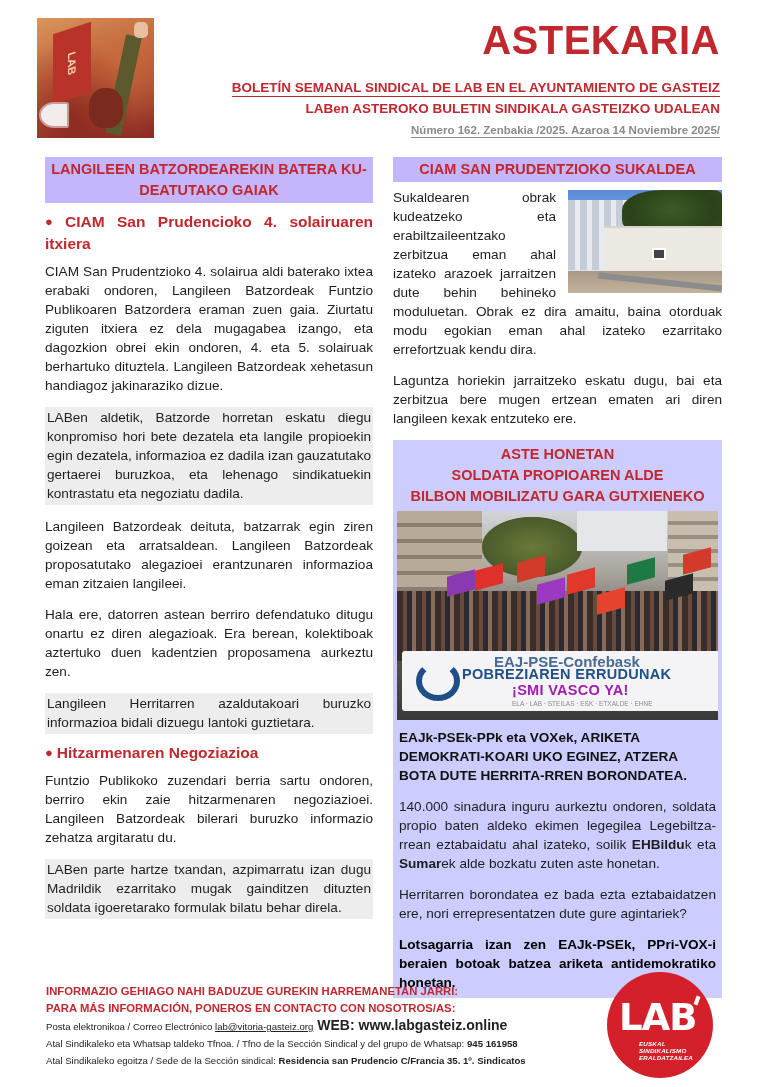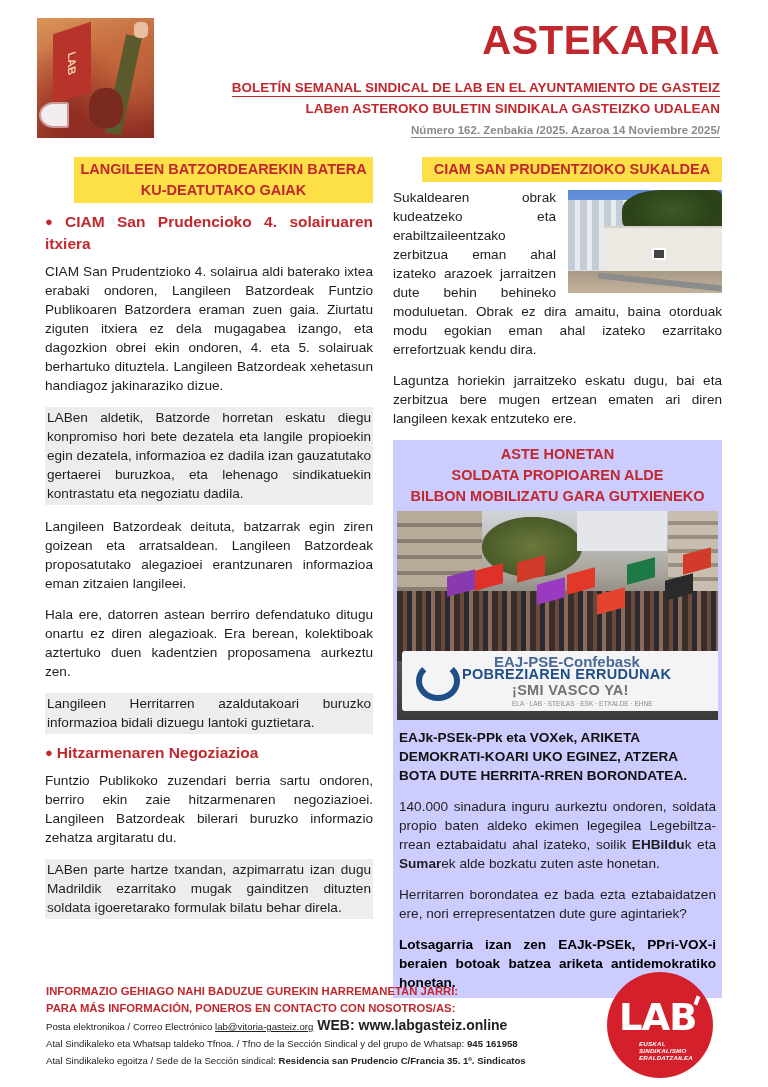--- a/index.html
+++ b/index.html
@@ -57,22 +57,22 @@
     position: absolute; right: 48px; top: 123px;
     font-size: 11.5px; font-weight: 700; color: #8a8a8a;
     border-bottom: 1.5px solid #8a8a8a; line-height: 14px;
   }
 
   
   .col-left { position: absolute; left: 45px; top: 157px; width: 328px; }
   .col-right { position: absolute; left: 393px; top: 157px; width: 329px; }
 
   .section-head {
-    background: #fde047; color: #c0282e; font-weight: 700; text-align: center;
-    font-size: 14.5px; line-height: 21px; padding: 2px 6px; margin-left: 29px;
+    background: #c4b5fd; color: #c0282e; font-weight: 700; text-align: center;
+    font-size: 14.5px; line-height: 21px; padding: 2px 6px;
   }
   .h2 {
     color: #c0282e; font-weight: 700; font-size: 15.5px; line-height: 22px;
     margin-top: 8px; text-align: justify;
   }
   .h2 .bullet { font-size: 13px; margin-right: 4px; vertical-align: 1px; }
   p.txt {
     font-size: 13.6px; line-height: 19px; text-align: justify; margin-top: 12px;
     color: #1e1e1e;
   }
@@ -125,21 +125,21 @@
   .dp-banner {
     position: absolute; left: 5px; top: 140px; width: 320px; height: 60px;
     background: #f4f4f6; border-radius: 3px;
   }
   .dp-hand {
     position: absolute; left: 14px; top: 10px; width: 44px; height: 40px;
     border: 6px solid #1f4f86; border-radius: 50%; border-top-color: transparent;
   }
   .dp-b1 { position: absolute; left: 92px; top: 2px; font-size: 15px; color: #4a6a94; font-weight: bold; }
   .dp-b2 { position: absolute; left: 60px; top: 15px; font-size: 14.5px; font-weight: 700; color: #1f4f86; letter-spacing: 0.3px; }
-  .dp-b3 { position: absolute; left: 110px; top: 31px; font-size: 14.5px; font-weight: 700; color: #737373; letter-spacing: 0.3px; }
+  .dp-b3 { position: absolute; left: 110px; top: 31px; font-size: 14.5px; font-weight: 700; color: #a21caf; letter-spacing: 0.3px; }
   .dp-b4 { position: absolute; left: 110px; top: 49px; font-size: 6.5px; color: #8a8a8a; }
 
   .promo-h3 {
     font-weight: 700; font-size: 13.6px; line-height: 19px; text-align: left;
     padding: 0 6px; margin-top: 8px; color: #111;
   }
   .promo-box p.txt { padding: 0 6px; }
   .promo-box p.bold { font-weight: 700; color: #000000; }
   .hl { font-weight: 700; }
 

